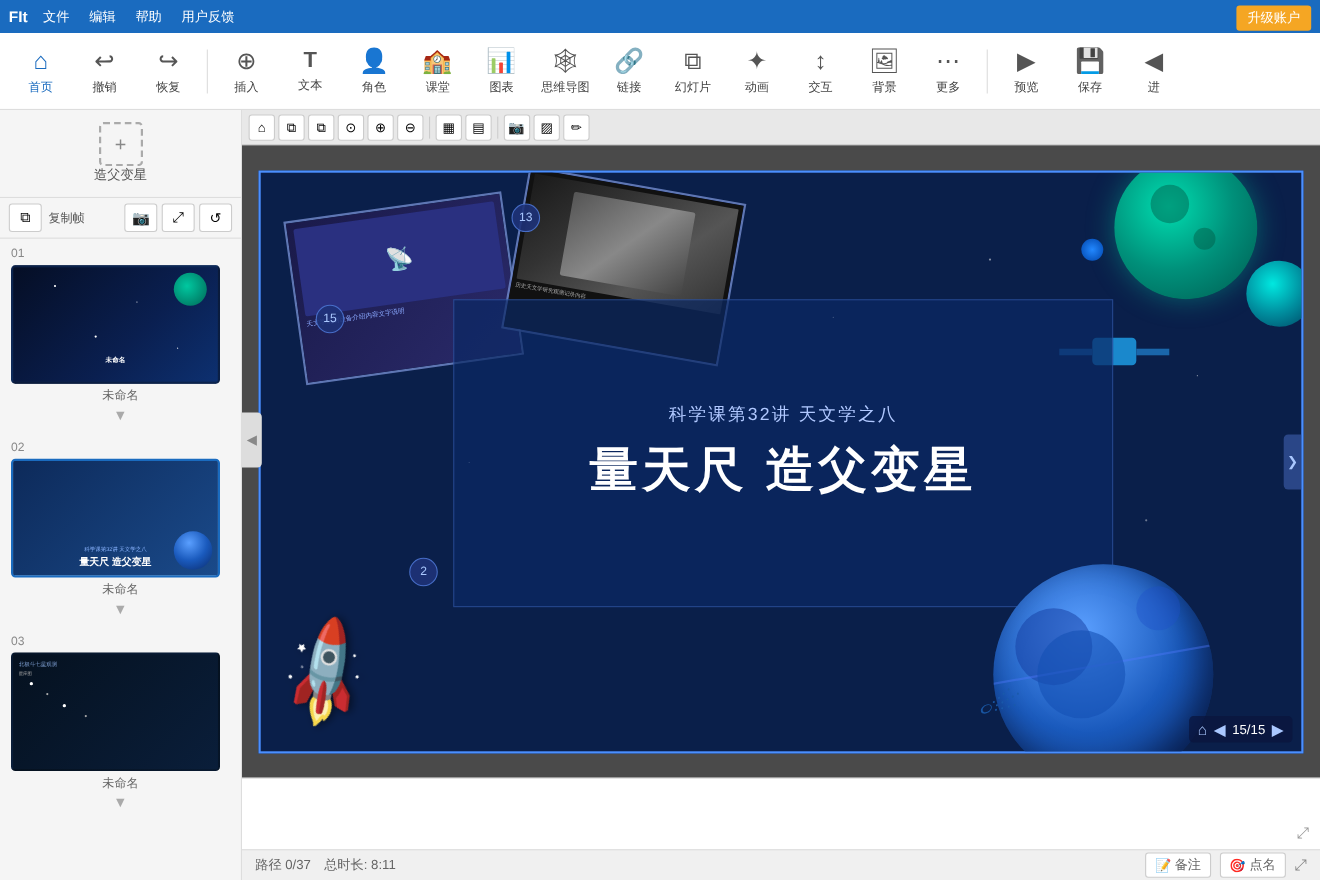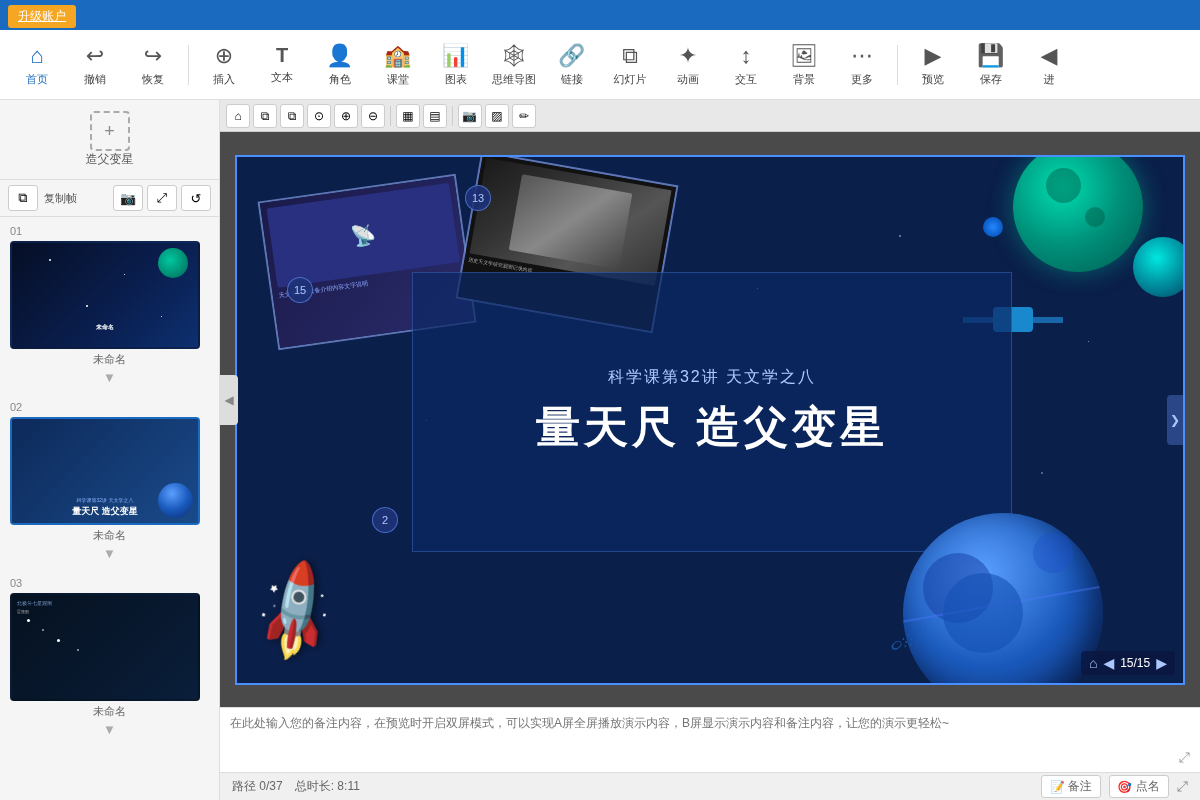--- a/index.html
+++ b/index.html
@@ -16,21 +16,21 @@
       color: white;
       font-size: 13px;
     }
     #titlebar .left { display: flex; align-items: center; gap: 6px; }
     #titlebar .left .logo { font-weight: bold; font-size: 14px; color: #fff; }
     #titlebar .menu { display: flex; gap: 2px; }
     #titlebar .menu span { padding: 2px 8px; cursor: pointer; font-size: 12px; }
     #titlebar .center { font-size: 13px; color: #fff; }
     #titlebar .right { display: flex; align-items: center; gap: 8px; flex-direction: column; }
     #titlebar .right .login-btn { font-size: 12px; cursor: pointer; color: #fff; }
-    #titlebar .right .upgrade-btn { background: #f5a623; color: white; border: none; padding: 3px 10px; border-radius: 3px; font-size: 12px; cursor: pointer; text-decoration: underline; }
+    #titlebar .right .upgrade-btn { background: #f5a623; color: white; border: none; padding: 3px 10px; border-radius: 3px; font-size: 12px; cursor: pointer; }
     #titlebar .right .window-btns { display: flex; gap: 4px; margin-left: 8px; }
     #titlebar .right .window-btns span { width: 14px; height: 14px; display: inline-flex; align-items: center; justify-content: center; cursor: pointer; font-size: 11px; color: #fff; }
 
     
     #toolbar {
       height: 70px;
       background: #fff;
       border-bottom: 1px solid #ddd;
       display: flex;
       align-items: center;
@@ -369,20 +369,29 @@
       display: flex; align-items: center; justify-content: center;
       font-size: 12px;
       cursor: pointer;
     }
     .ctb-sep { width: 1px; height: 20px; background: #ccc; margin: 0 2px; }
   </style>
 </head>
 <body>
 
 <div id="titlebar">
+  <div class="left">
+    <span class="logo">FIt</span>
+    <div class="menu">
+      <span>文件</span>
+      <span>编辑</span>
+      <span>帮助</span>
+      <span>用户反馈</span>
+    </div>
+  </div>
   <div class="right">
     <span class="login-btn">登录</span>
     <button class="upgrade-btn">升级账户</button>
     <div class="window-btns">
       <span>—</span>
       <span>□</span>
       <span>✕</span>
     </div>
   </div>
 </div>
@@ -650,21 +659,20 @@
             </span>
             <span style="font-size:14px;color:#aac8ff;cursor:pointer;">▶</span>
           </div>
 
         </div>
 
       </div>
     </div>
 
     <div id="notes-area">
-      <textarea style="flex: 1 1 0%; border: none; outline: none; font-size: 12px; color: rgb(170, 170, 170); resize: none; font-family: &quot;Microsoft YaHei&quot;, sans-serif; line-height: 1.5;" placeholder="在此处输入您的备注内容，在预览时开启双屏模式，可以实现A屏全屏播放演示内容，B屏显示演示内容和备注内容，让您的演示更轻松~"></textarea>
       <span class="notes-expand">⤢</span>
     </div>
 
     <div id="statusbar">
       <div class="left">
         <span>路径  0/37</span>
         <span>总时长: 8:11</span>
       </div>
       <div class="right">
         <div class="status-btn">

